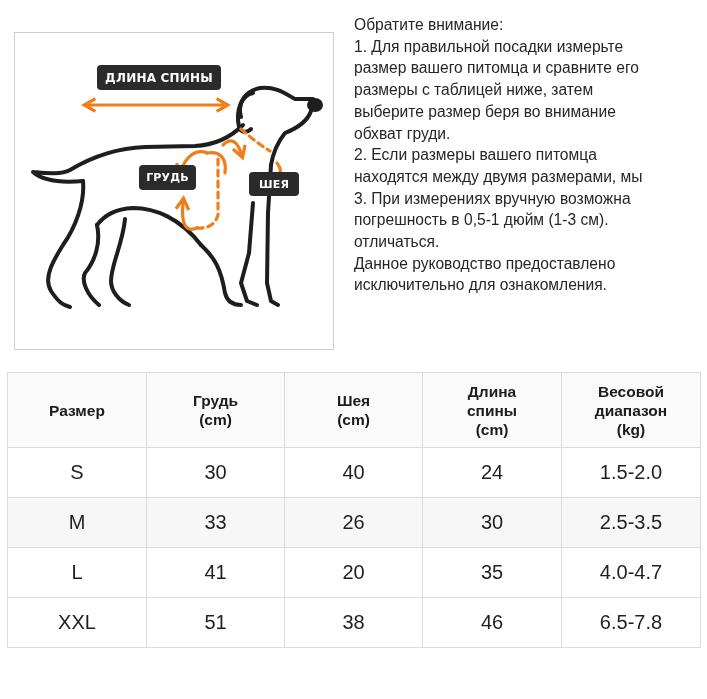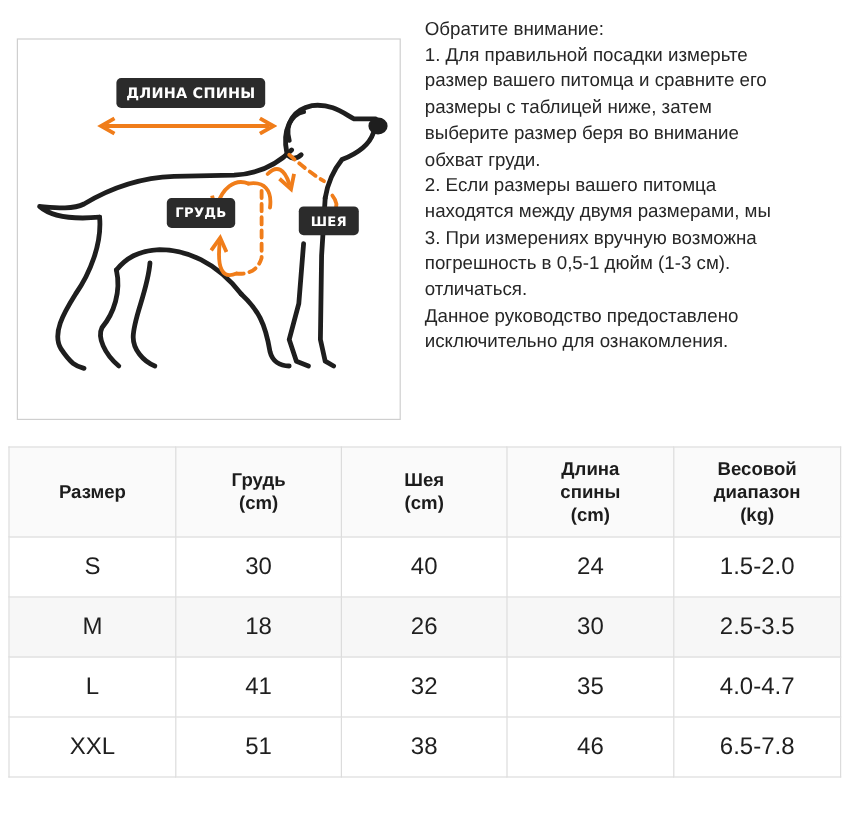--- a/index.html
+++ b/index.html
@@ -143,29 +143,29 @@
   <tbody>
     <tr>
       <td>S</td>
       <td>30</td>
       <td>40</td>
       <td>24</td>
       <td>1.5-2.0</td>
     </tr>
     <tr class="shade">
       <td>M</td>
-      <td>18</td>
+      <td>33</td>
       <td>26</td>
       <td>30</td>
       <td>2.5-3.5</td>
     </tr>
     <tr>
       <td>L</td>
       <td>41</td>
-      <td>32</td>
+      <td>20</td>
       <td>35</td>
       <td>4.0-4.7</td>
     </tr>
     <tr>
       <td>XXL</td>
       <td>51</td>
       <td>38</td>
       <td>46</td>
       <td>6.5-7.8</td>
     </tr>

